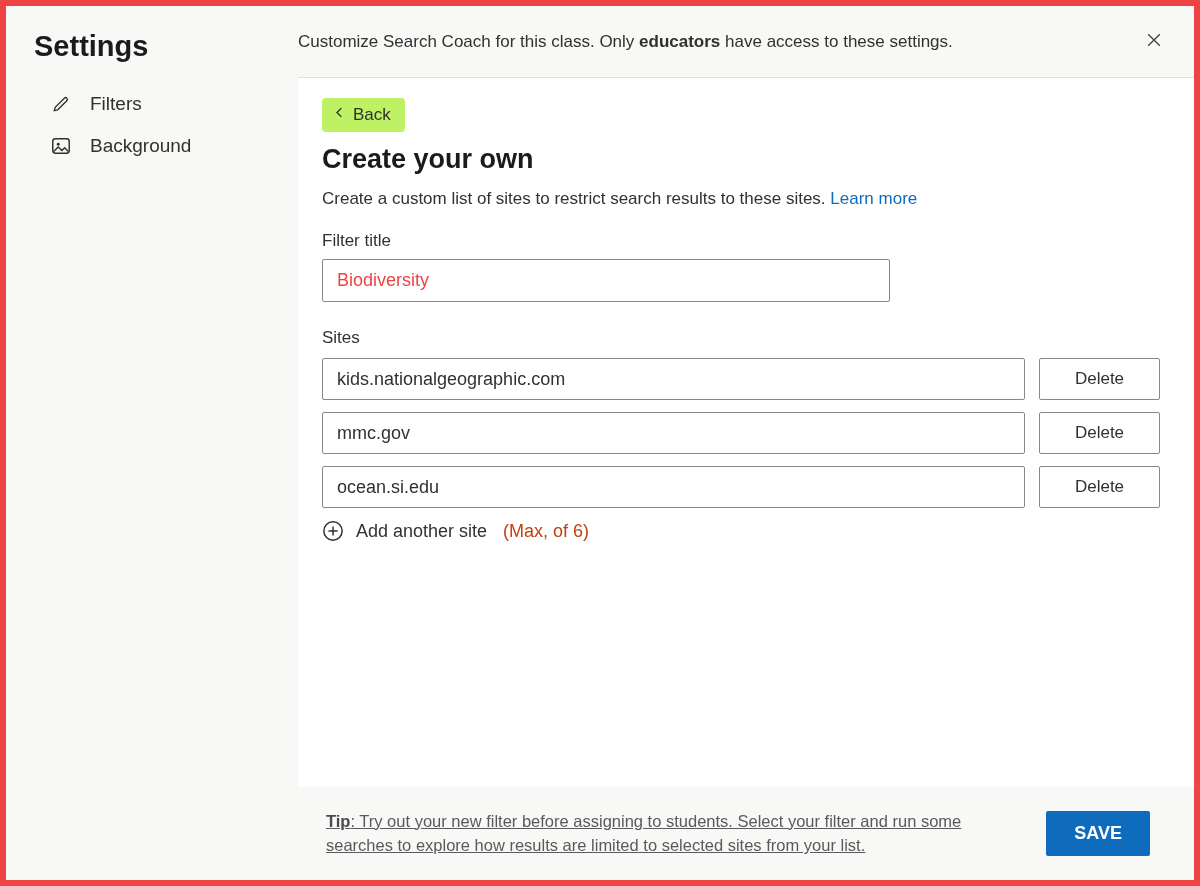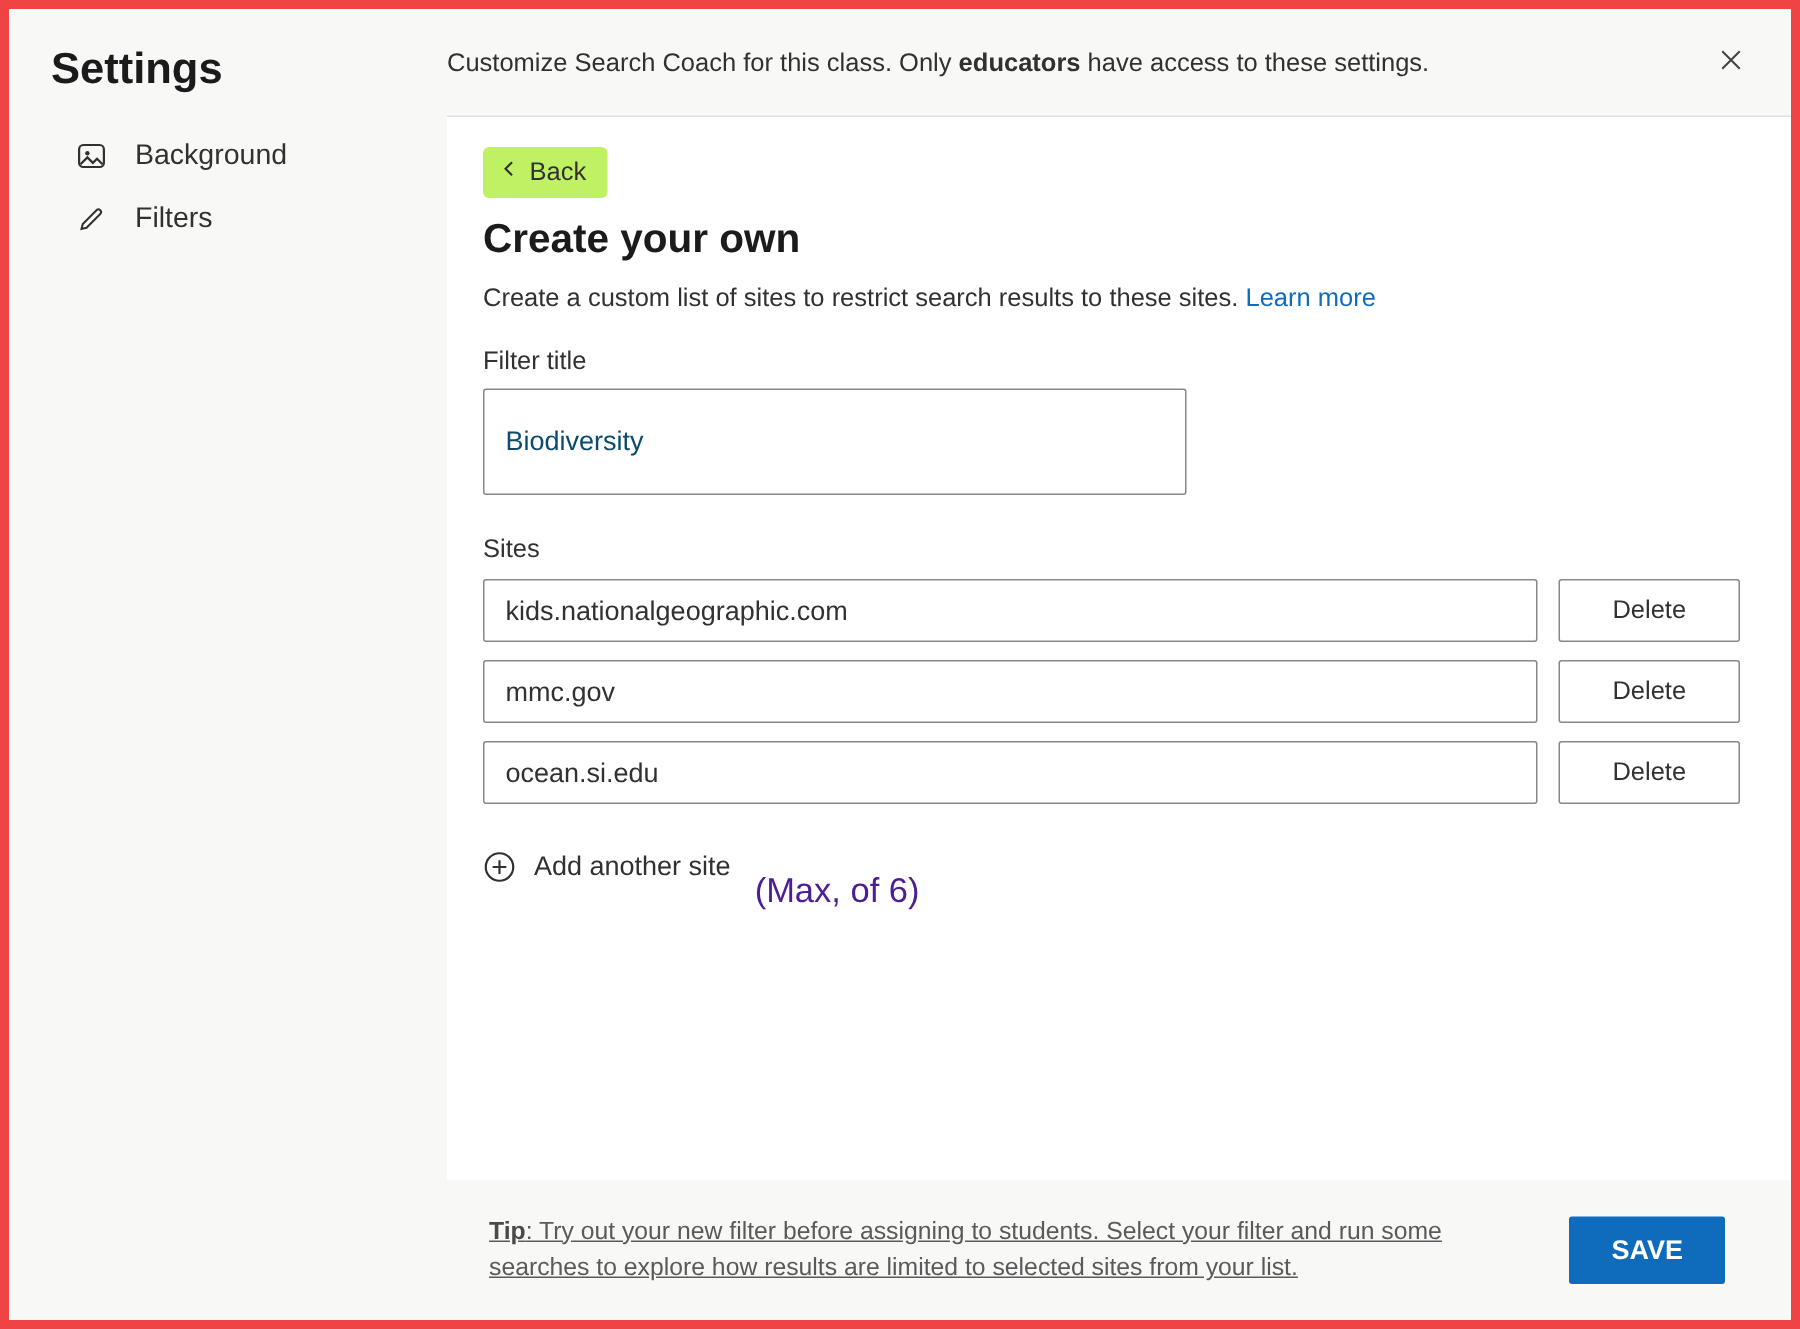--- a/index.html
+++ b/index.html
@@ -121,26 +121,26 @@
       text-decoration: none;
       cursor: pointer;
     }
     .field-label {
       font-size: 17px;
       color: #323130;
       margin-bottom: 8px;
       display: block;
     }
     .text-input {
-      width: 469px;
-      padding: 24px 14px;
+      width: 568px;
+      padding: 10px 14px;
       font-size: 18px;
       border: 1px solid #8a8886;
       border-radius: 2px;
-      color: #0c4a6e;
+      color: #ef4444;
       outline: none;
       font-family: inherit;
     }
     .filter-title-group { margin-bottom: 26px; }
     .sites-label { margin-bottom: 10px; }
     .site-row {
       display: flex;
       gap: 14px;
       margin-bottom: 12px;
       align-items: stretch;
@@ -175,24 +175,23 @@
     }
     .add-icon {
       width: 22px;
       height: 22px;
     }
     .add-text {
       font-size: 18px;
       color: #323130;
     }
     .add-max {
-      font-size: 23px;
-      color: #4c1d95;
+      font-size: 18px;
+      color: #c2410c;
       margin-left: 4px;
-      margin-top: 32px;
     }
     .footer {
       display: flex;
       align-items: center;
       justify-content: space-between;
       padding: 22px 44px 22px 28px;
       background: #f8f8f7;
       gap: 32px;
     }
     .footer-tip {
@@ -217,39 +216,39 @@
   </style>
 </head>
 <body>
 
 <div class="app">
 
   <div class="body">
 
     <aside class="sidebar">
       <h1 class="sidebar-title">Settings</h1>
+
+      <div class="nav-item">
+        <span class="nav-icon">
+          <svg viewBox="0 0 24 24" width="20" height="20" fill="none" stroke="#323130" stroke-width="1.6">
+            <path d="M4 20 l1 -4 L16 5 a2 2 0 0 1 3 3 L8 19 l-4 1 Z"></path>
+          </svg>
+        </span>
+        <span>Filters</span>
+      </div>
 
       <div class="nav-item">
         <span class="nav-icon">
           <svg viewBox="0 0 24 24" width="22" height="22" fill="none" stroke="#323130" stroke-width="1.6">
             <rect x="3" y="4" width="18" height="16" rx="3"></rect>
             <circle cx="9" cy="10" r="1.6" fill="#323130" stroke="none"></circle>
             <path d="M4 18 l5 -5 l4 4 l3 -3 l4 4"></path>
           </svg>
         </span>
         <span>Background</span>
-      </div>
-
-      <div class="nav-item">
-        <span class="nav-icon">
-          <svg viewBox="0 0 24 24" width="20" height="20" fill="none" stroke="#323130" stroke-width="1.6">
-            <path d="M4 20 l1 -4 L16 5 a2 2 0 0 1 3 3 L8 19 l-4 1 Z"></path>
-          </svg>
-        </span>
-        <span>Filters</span>
       </div>
     </aside>
 
     <div class="right">
 
       <div class="header-row">
         <div class="header-text">
           <span>Customize Search Coach for this class. Only </span><b>educators</b><span> have access to these settings.</span>
         </div>
         <button class="close-btn">

